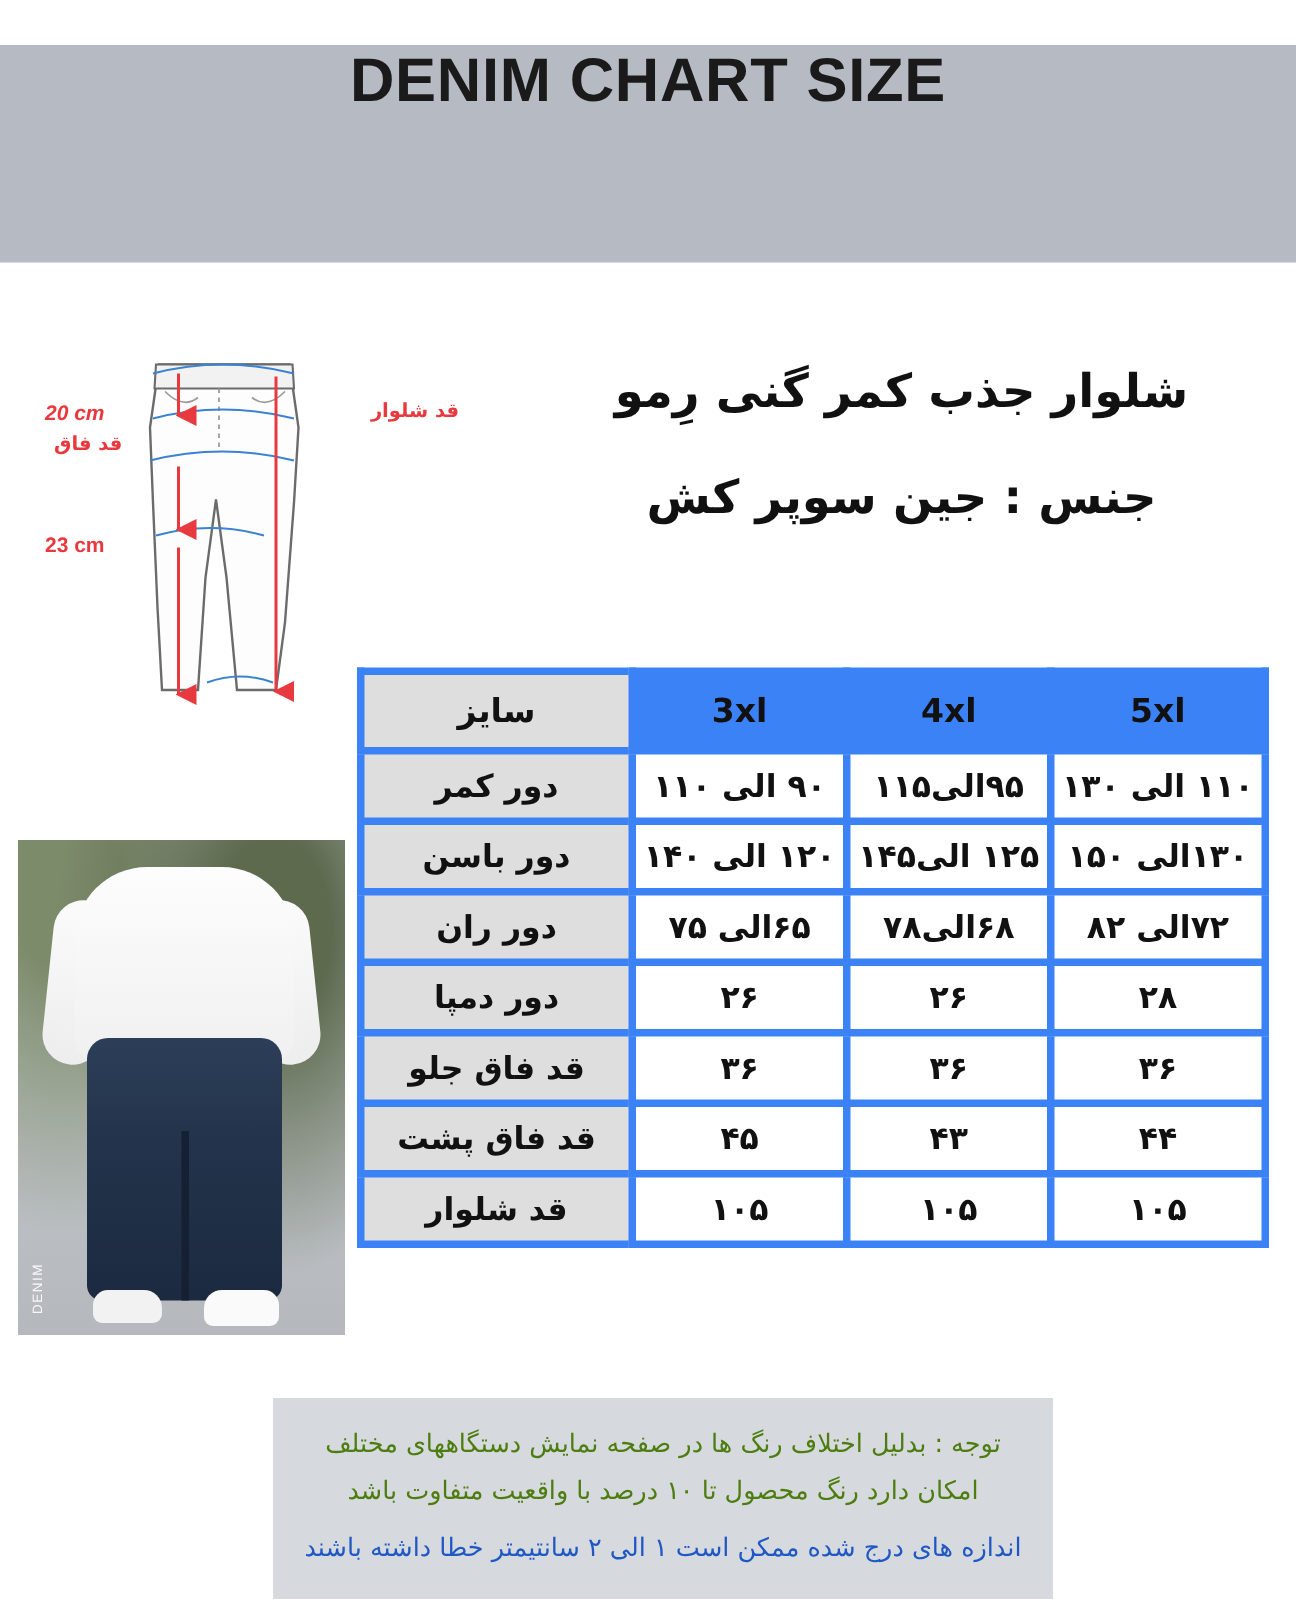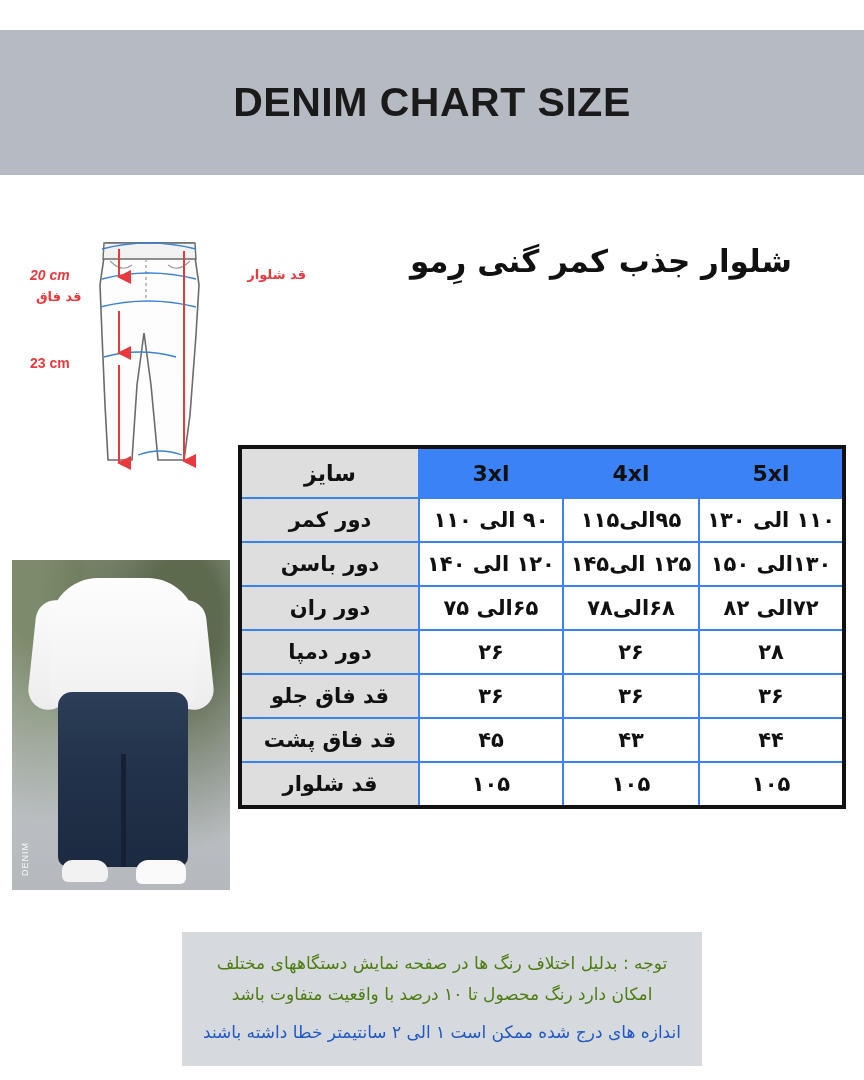--- a/index.html
+++ b/index.html
@@ -17,21 +17,21 @@
 
   
   .header-band {
     position: absolute;
     left: 0;
     top: 30px;
     width: 864px;
     height: 145px;
     background: #b6bbc3;
     display: flex;
-    align-items: center;
+    align-items: flex-start;
     justify-content: center;
   }
   .header-title {
     font-family: "Liberation Sans", sans-serif;
     font-weight: bold;
     font-size: 41px;
     letter-spacing: 0.5px;
     color: #1a1a1a;
     direction: ltr;
   }
@@ -175,21 +175,21 @@
   }
   table.size-table {
     border-collapse: collapse;
     width: 100%;
     direction: rtl;
     background: #fff;
     border: 4px solid #111;
   }
   table.size-table th,
   table.size-table td {
-    border: 2px solid #3b82f6;
+    border: 5px solid #3b82f6;
     text-align: center;
     font-size: 21px;
     font-weight: bold;
     color: #111;
     height: 38px;
     padding: 2px 4px;
     white-space: nowrap;
   }
   table.size-table thead th {
     background: #3b82f6;
@@ -264,20 +264,21 @@
   </svg>
 
   <span class="dim-label dim-20">20 cm</span>
   <span class="dim-label dim-23">23 cm</span>
   <span class="fa-label lbl-ghad-shalvar">قد شلوار</span>
   <span class="fa-label lbl-ghad-fagh">قد فاق</span>
 </div>
 
 <div class="product-titles">
   <div class="product-title-1">شلوار جذب کمر گنی رِمو</div>
+  <div class="product-title-2">جنس : جین سوپر کش</div>
 </div>
 
 <div class="photo">
   <div class="photo-bg"></div>
   <div class="photo-arm-l"></div>
   <div class="photo-arm-r"></div>
   <div class="photo-top"></div>
   <div class="photo-jeans"></div>
   <div class="photo-shoe-l"></div>
   <div class="photo-shoe-r"></div>

